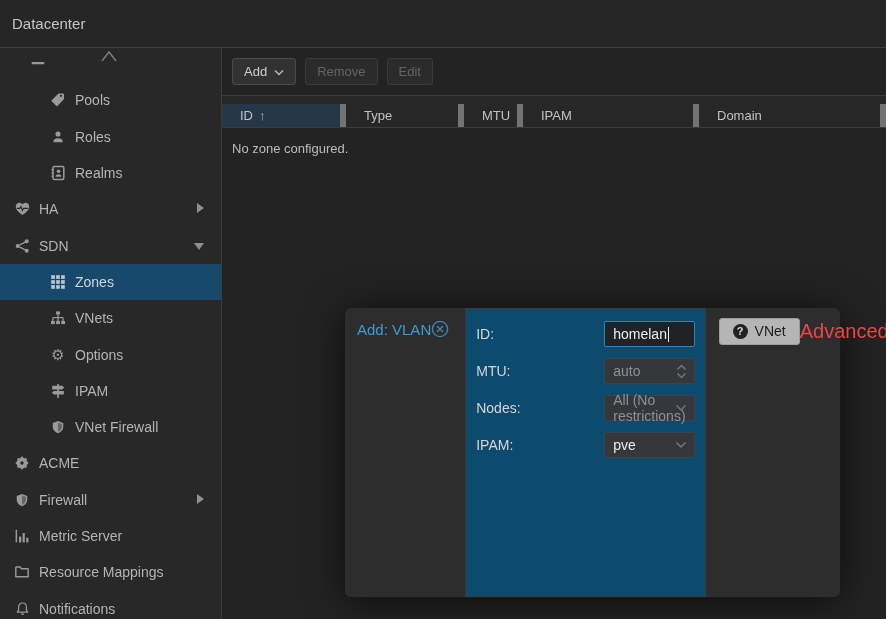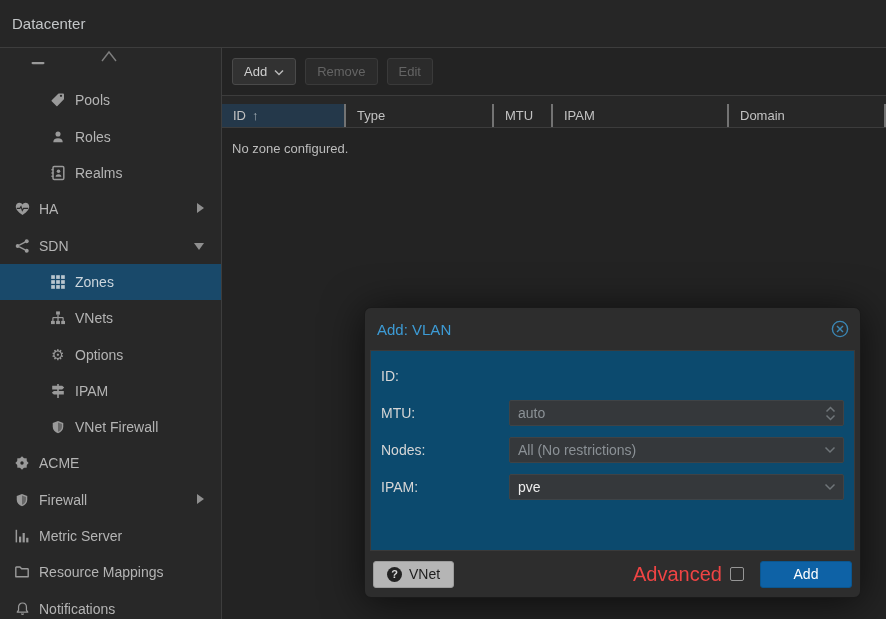--- a/index.html
+++ b/index.html
@@ -36,31 +36,31 @@
   
   .toolbar { height:47px; display:flex; align-items:center; padding-left:10px; gap:9px; flex:none; }
   .btn { height:27px; padding:0 11px; background:#323232; border:1px solid #4a4a4a; border-radius:3px;
          color:#cfcfcf; font-size:13px; display:inline-flex; align-items:center; gap:7px; cursor:pointer; }
   .btn.disabled { background:#2b2b2b; border-color:#3a3a3a; color:#646464; cursor:default; }
   .btn .chev { display:block; }
 
   
   .grid-header { height:33px; display:flex; border-top:1px solid #3c3c3c; border-bottom:1px solid #3c3c3c;
                  background:#272727; flex:none; }
-  .gh-cell { display:flex; align-items:center; padding-left:11px; color:#c2c2c2; font-size:13px;
-             border-right:2px solid #737373; cursor:pointer;margin-top:8px; }
+  .gh-cell { display:flex; align-items:center; padding-left:18px; color:#c2c2c2; font-size:13px;
+             border-right:6px solid #737373; cursor:pointer;margin-top:8px; }
   .gh-cell.sorted { background:#24384a; }
   .gh-cell .sort-arrow { margin-left:6px; color:#a9b2b9; font-size:13px; }
-  .w-id{width:124px;} .w-type{width:148px;} .w-mtu{width:59px;} .w-ipam{width:176px;} .w-domain{flex:1;}
+  .w-id{width:124px;} .w-type{width:118px;} .w-mtu{width:59px;} .w-ipam{width:176px;} .w-domain{flex:1;}
   .grid-body { flex:1; padding:13px 0 0 10px; color:#bcbcbc; font-size:13px; }
 
   
-  .dialog { position:absolute; left:364px; top:307px; width:497px; height:291px;
+  .dialog { position:absolute; left:344px; top:307px; width:497px; height:291px;
             background:#2d2d2d; border:1px solid #1a1a1a; border-radius:7px;
-            box-shadow:0 4px 40px rgba(0,0,0,.65); display:flex; flex-direction:column; }
+            box-shadow:0 4px 40px rgba(0,0,0,.65); display:flex; flex-direction:row; }
   .dlg-header { height:42px; display:flex; align-items:center; padding:0 11px 0 12px; flex:none; }
   .dlg-title { color:#3d9bd5; font-size:15px; flex:1; }
   .dlg-close { width:18px; height:18px; cursor:pointer; color:#3b87b5; }
   .dlg-body { margin:0 5px; background:#0c4a6e; border:1px solid #3a3a3a;
               padding:12px 10px; display:flex; flex-direction:column; gap:11px; flex:1; }
   .field-row { display:flex; align-items:center; height:26px; }
   .field-label { width:128px; color:#d6d6d6; font-size:14px; flex:none; }
   .field-input { flex:1; height:26px; background:#35383b; border:1px solid #3f4346; border-radius:2px;
                  display:flex; align-items:center; padding:0 8px; font-size:14px; color:#ececec;
                  position:relative; cursor:text; }
@@ -356,20 +356,24 @@
             <circle cx="9" cy="9" r="7.6" fill="none" stroke="currentColor" stroke-width="1.4"></circle>
             <line x1="6" y1="6" x2="12" y2="12" stroke="currentColor" stroke-width="1.4"></line>
             <line x1="12" y1="6" x2="6" y2="12" stroke="currentColor" stroke-width="1.4"></line>
           </svg>
       </span>
     </div>
 
     <div class="dlg-body">
       <div class="field-row">
         <span class="field-label">ID:</span>
+        <div class="field-input focused">
+          <span>homelan</span>
+            <span class="caret"></span>
+        </div>
       </div>
 
 
       <div class="field-row">
         <span class="field-label">MTU:</span>
         <div class="field-input placeholder">
           <span>auto</span>
           <span class="input-tool spin">
             <svg width="11" height="7" viewBox="0 0 11 7">
                 <polyline points="1.5,5.5 5.5,1.5 9.5,5.5" fill="none" stroke="currentColor" stroke-width="1.5"></polyline>

